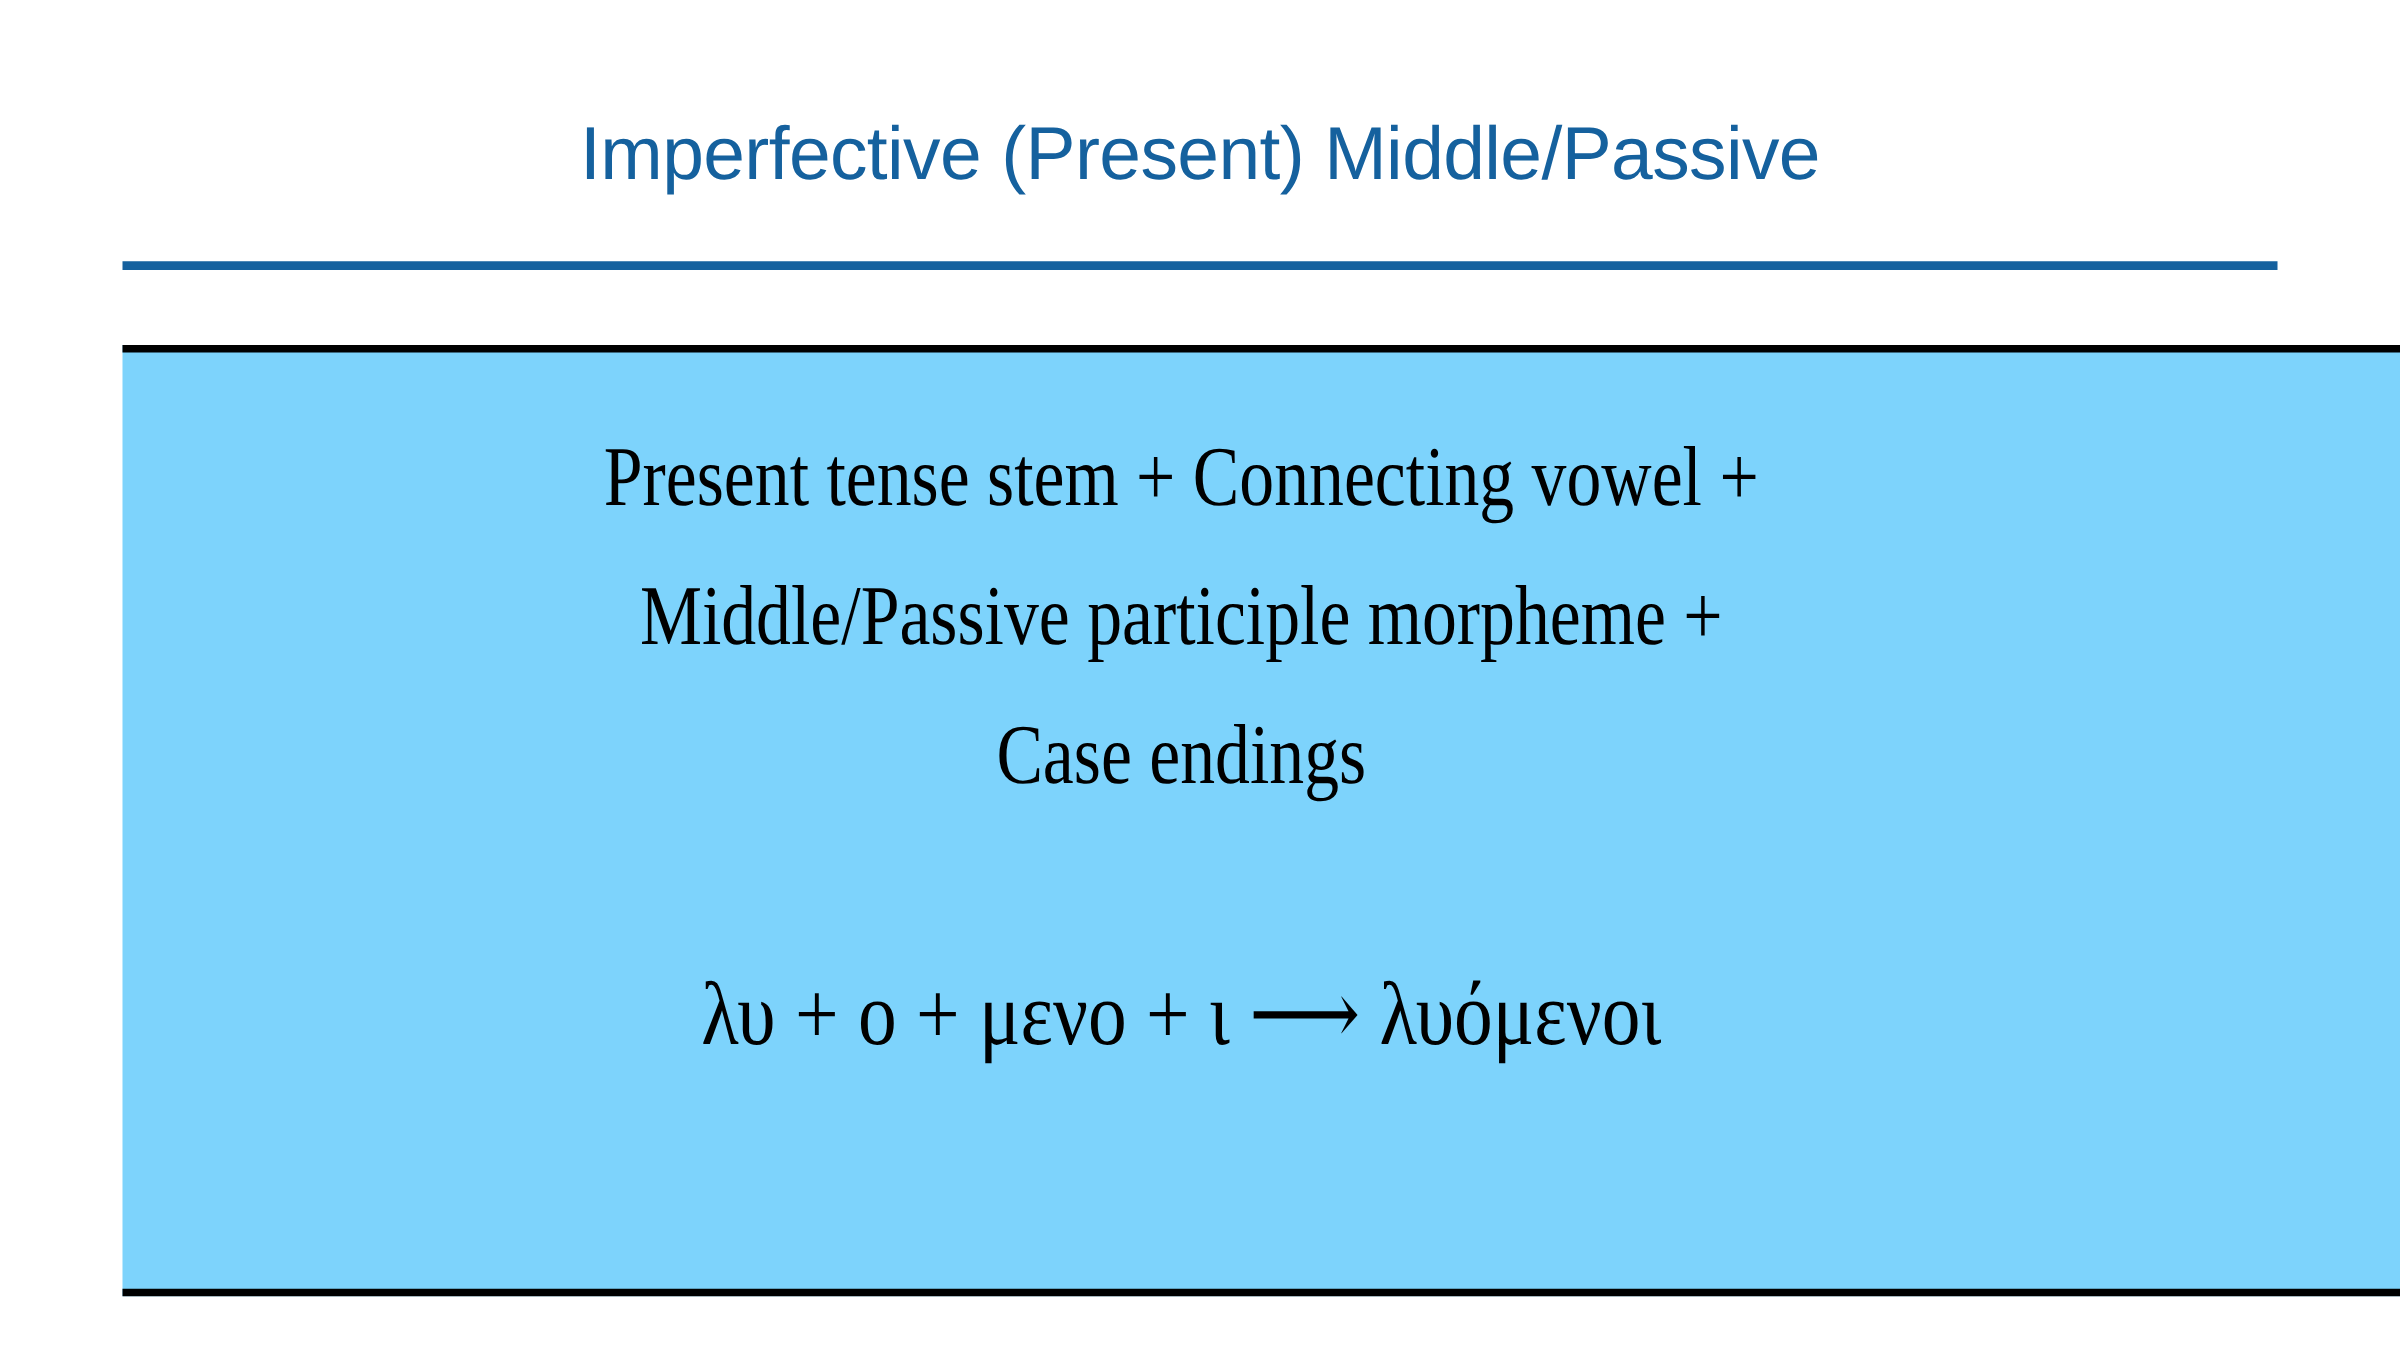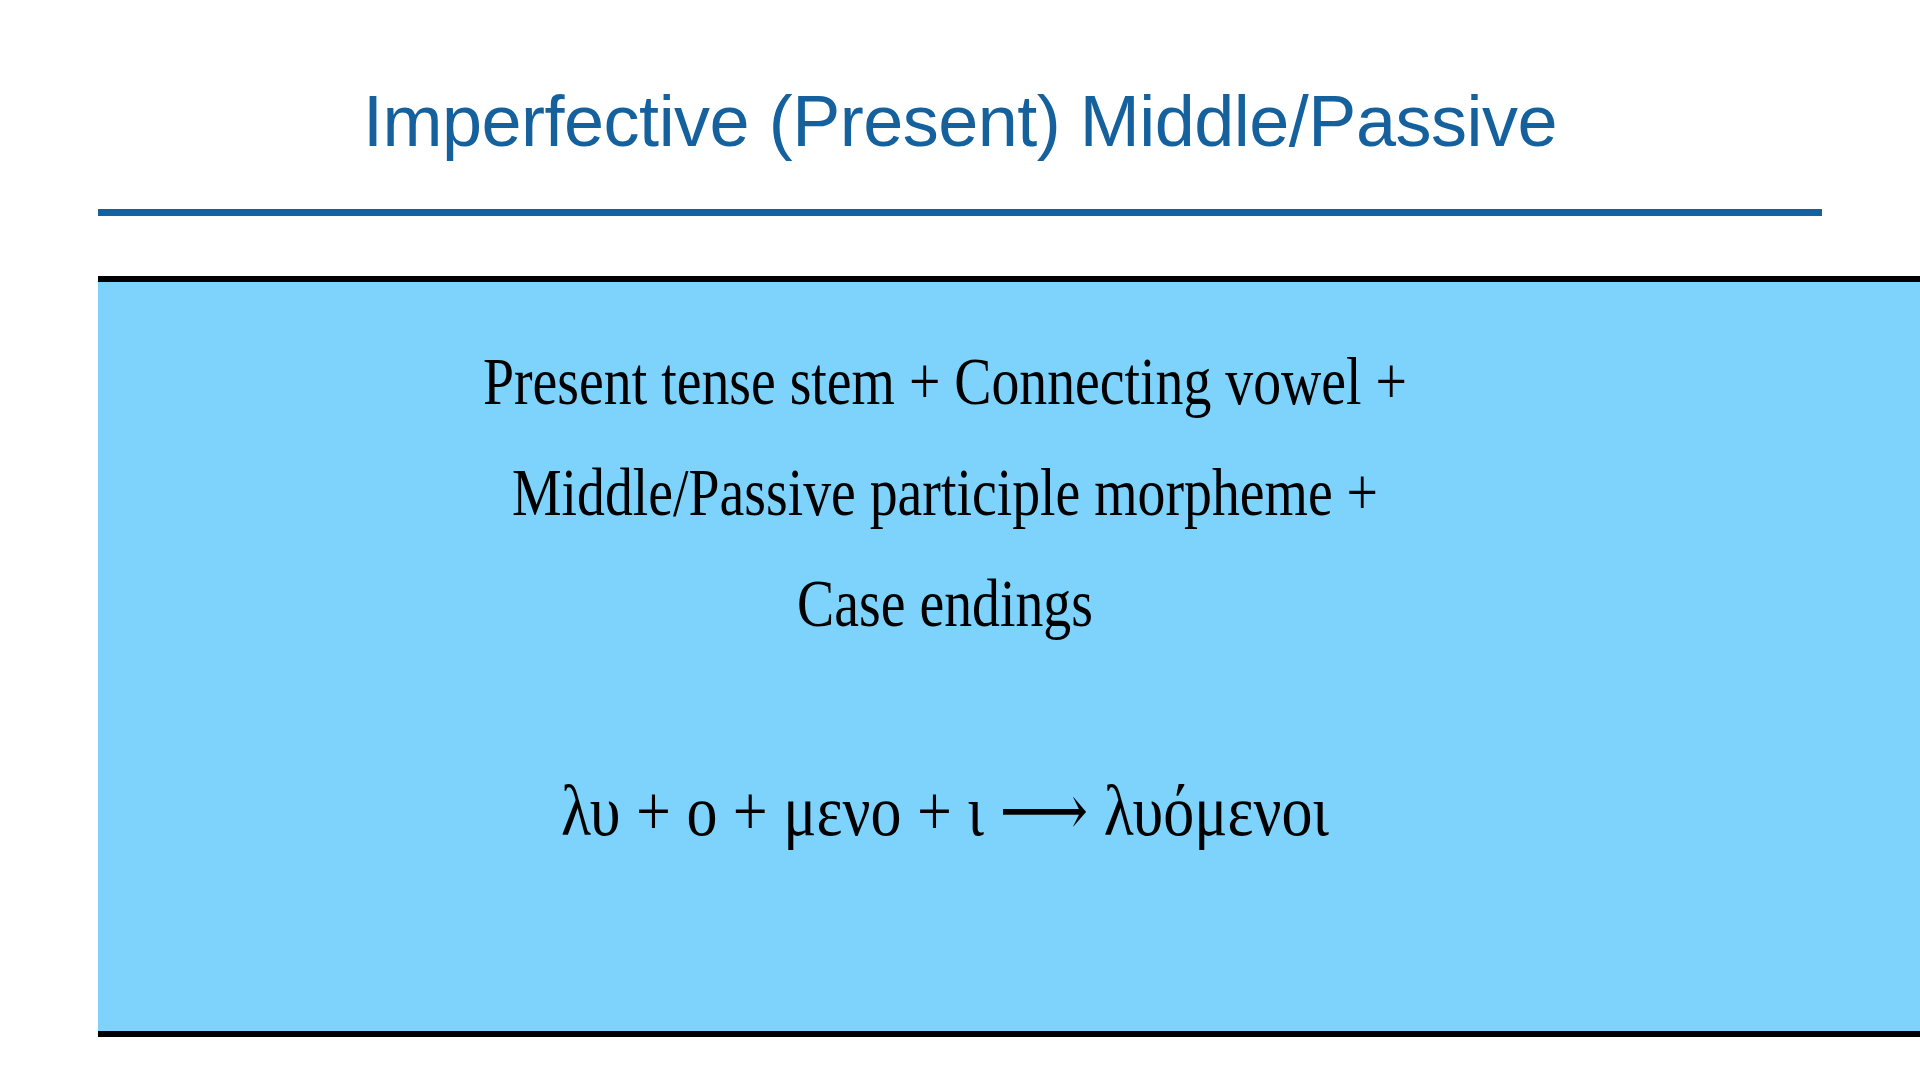--- a/index.html
+++ b/index.html
@@ -28,21 +28,21 @@
     left: 98px;
     top: 62px;
     width: 1724px;
     height: 120px;
     display: flex;
     align-items: center;
     justify-content: center;
   }
   .slide-title {
     font-family: "Liberation Sans", "DejaVu Sans", sans-serif;
-    font-size: 72px;
+    font-size: 60px;
     line-height: 1.05;
     font-weight: 400;
     color: #15619E;
     white-space: nowrap;
     letter-spacing: -0.5px;
     text-align: center;
   }
 
   .title-rule {
     position: absolute;

